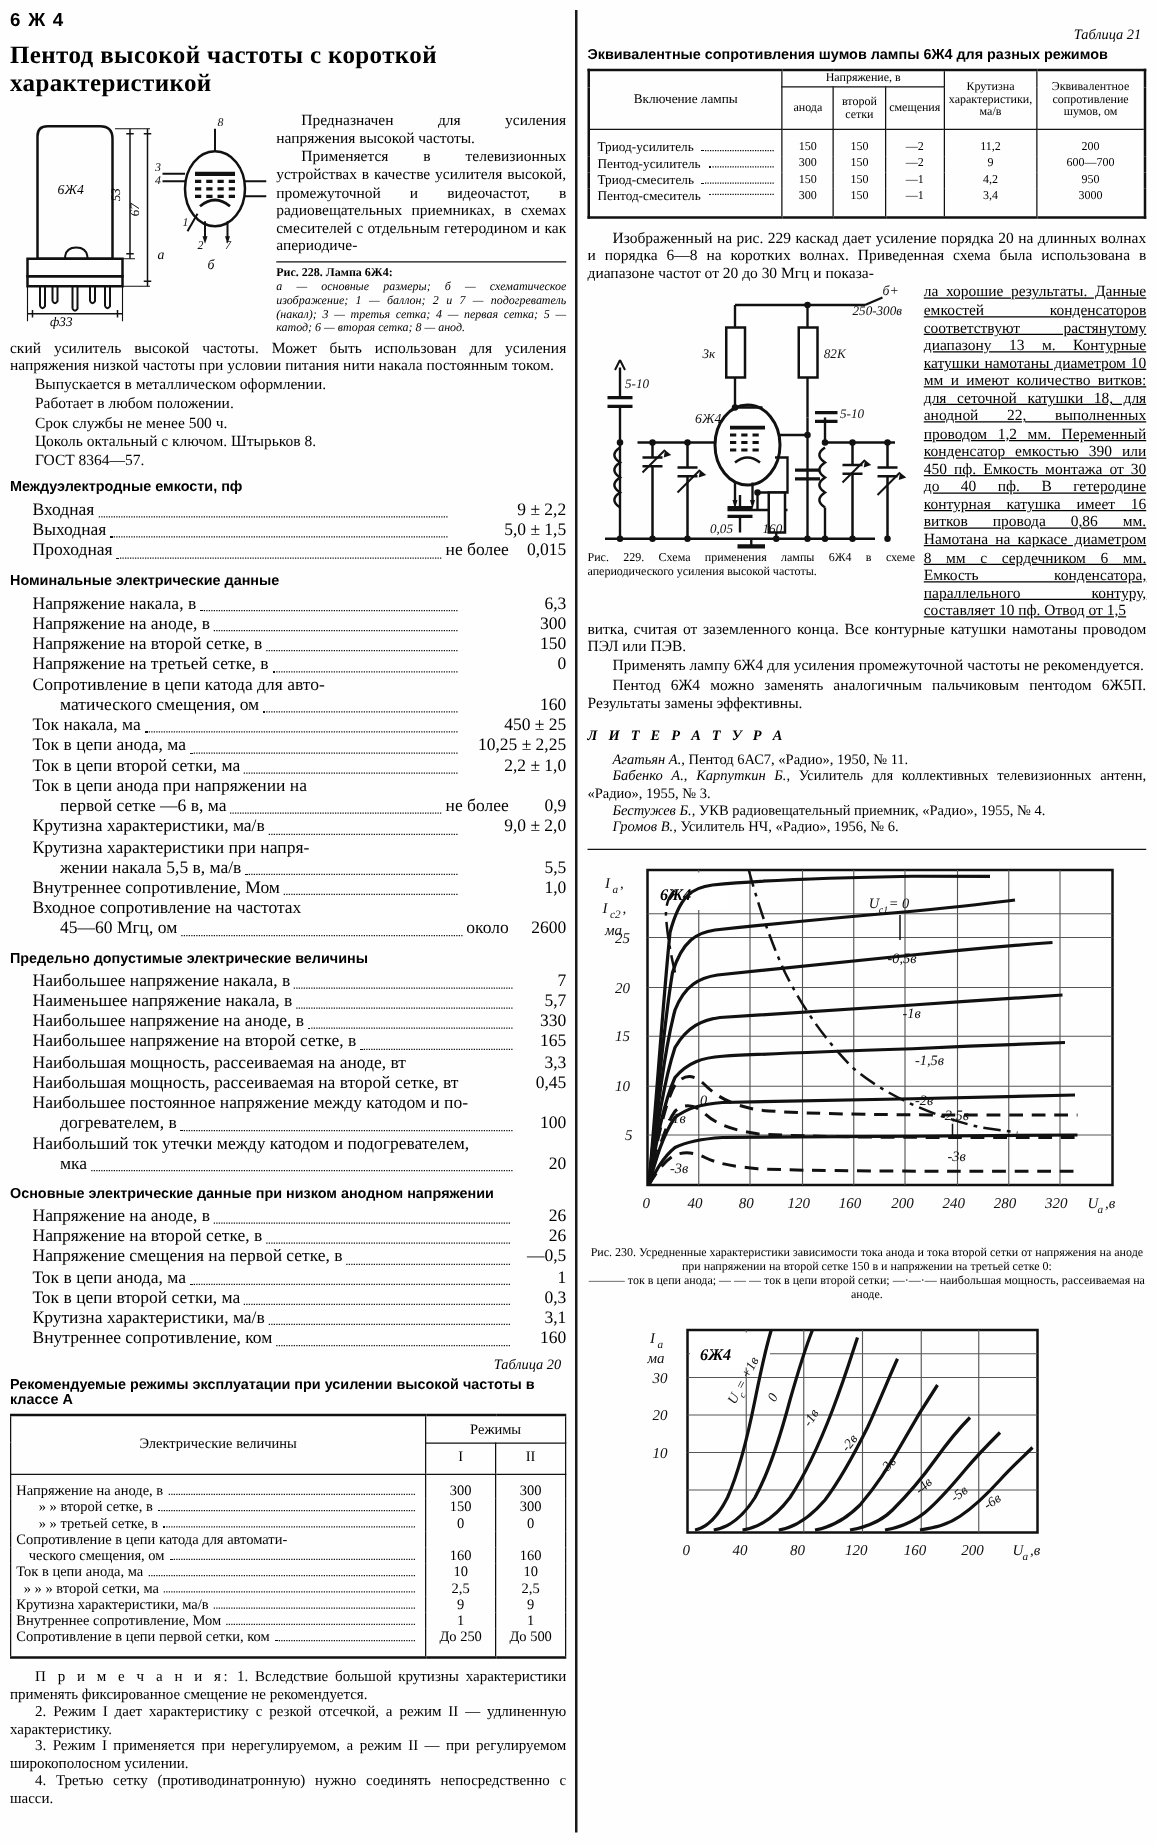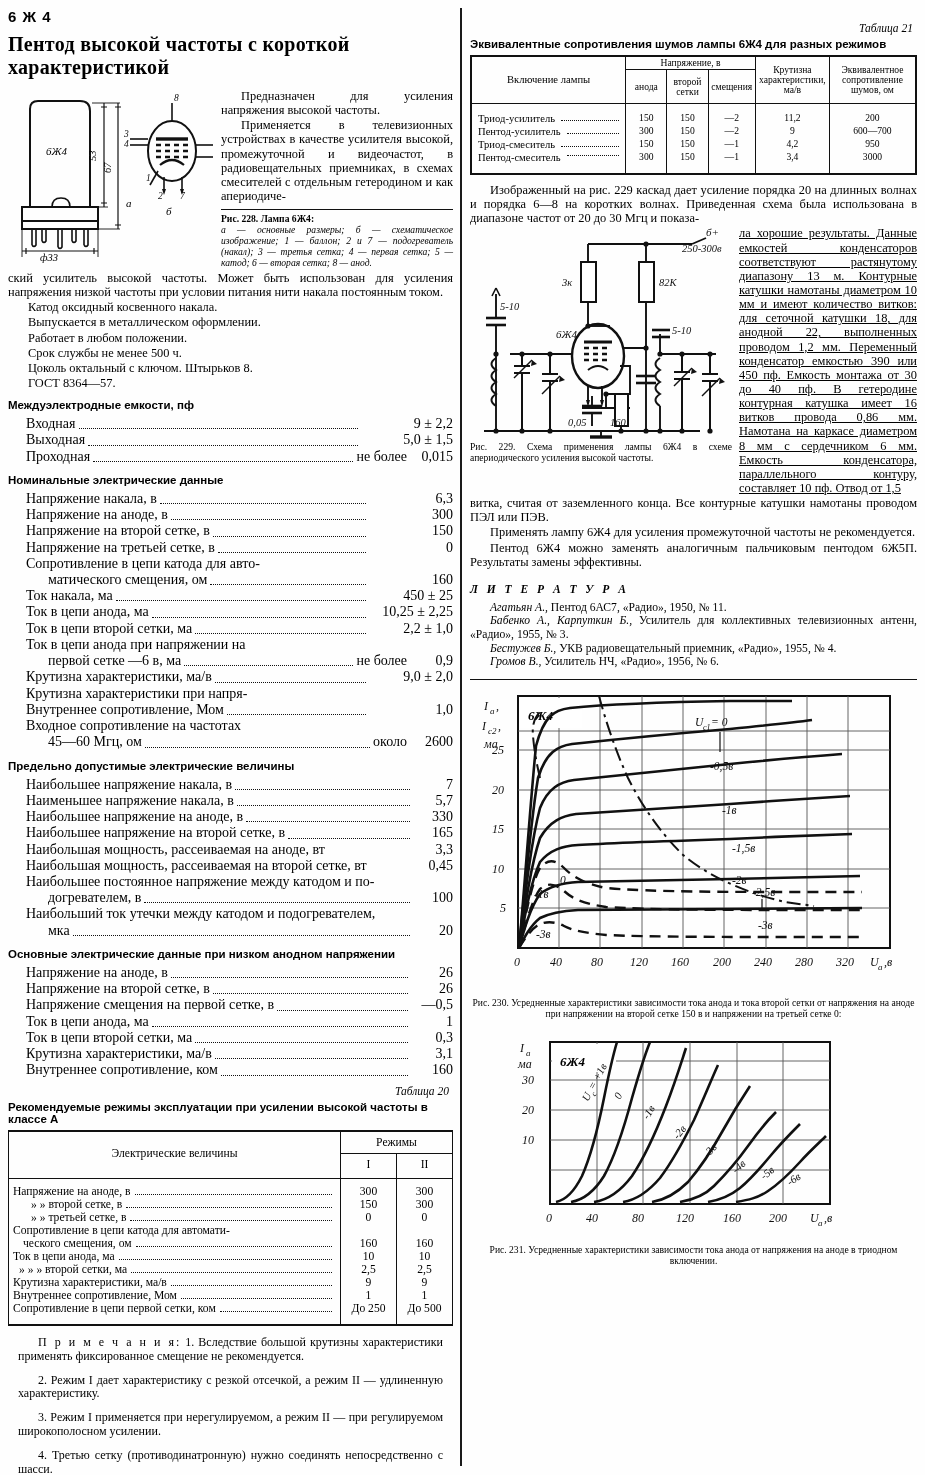--- a/index.html
+++ b/index.html
@@ -75,21 +75,21 @@
   
   .t21 { border-collapse:collapse; width:100%; font-size:9.6px; }
   .t21 td, .t21 th { border:1px solid #111; padding:1px 2px; text-align:center; line-height:1.05; }
   .t21 .thick-t { border-top:2.2px solid #111; }
   .t21 .thick-b { border-bottom:2.2px solid #111; }
   .t21 .thick-l { border-left:2.2px solid #111; }
   .t21 .thick-r { border-right:2.2px solid #111; }
   .t21 td.rowlabel { text-align:left; font-size:10.6px; padding-left:6px; white-space:nowrap; }
 
   .notes { font-size:12px; line-height:1.15; text-align:justify; margin-top:8px; }
-  .notes p { margin:10px; text-indent:20px; }
+  .notes p { margin:0; text-indent:20px; }
   .notes .sp { letter-spacing:2px; }
 
   .lit-head { font-style:italic; font-weight:bold; font-size:11.5px; letter-spacing:3px; margin:14px 0 6px 0;}
   .lit { font-size:11.6px; line-height:1.18; text-align:justify; }
   .lit p { margin:0; text-indent:20px; }
   .lit i { font-style:italic; }
   svg { display:block; }
   .clearfix::after { content:""; display:block; clear:both; }
 </style>
 </head>
@@ -192,21 +192,20 @@
           </g>
         </svg>
       </div>
     </div>
 
     <div style="clear:both; height:2px;"></div>
 
     <p class="body">ский усилитель высокой частоты. Может быть использован для усиления напряжения низкой частоты при условии питания нити накала постоянным током.</p>
 
     <div style="margin-top:1px;">
-      <p class="body ind">Катод оксидный косвенного накала.</p>
       <p class="body ind">Выпускается в металлическом оформлении.</p>
       <p class="body ind">Работает в любом положении.</p>
       <p class="body ind">Срок службы не менее 500 ч.</p>
       <p class="body ind">Цоколь октальный с ключом. Штырьков 8.</p>
       <p class="body ind">ГОСТ 8364—57.</p>
     </div>
 
     <div class="sec-head">Междуэлектродные емкости, пф</div>
     <div class="spec">
       <div class="row">
@@ -278,20 +277,25 @@
           <span class="dots"></span>
           <span class="pre">не более</span>
           <span class="val" style="width:40px">0,9</span>
         </div>
       <div class="row">
           <span class="lbl">Крутизна характеристики, ма/в</span>
           <span class="dots"></span>
           <span class="val" style="width:84px">9,0 ± 2,0</span>
         </div>
       <div style="padding-left:18px">Крутизна характеристики при напря-</div>
+      <div class="row row2">
+          <span class="lbl">жении накала 5,5 в, ма/в</span>
+          <span class="dots"></span>
+          <span class="val" style="width:84px">5,5</span>
+        </div>
       <div class="row">
           <span class="lbl">Внутреннее сопротивление, Мом</span>
           <span class="dots"></span>
           <span class="val" style="width:84px">1,0</span>
         </div>
       <div style="padding-left:18px">Входное сопротивление на частотах</div>
       <div class="row row2">
           <span class="lbl">45—60 Мгц, ом</span>
           <span class="dots"></span>
           <span class="pre">около</span>
@@ -828,20 +832,21 @@
           <text x="243" y="280">200</text>
           <text x="284" y="280">240</text>
           <text x="325" y="280">280</text>
           <text x="366" y="280">320</text>
           <text x="400" y="280">U</text>
           <text x="408" y="284" font-size="9">а</text>
           <text x="414" y="280">,в</text>
         </g>
       </svg>
       <div class="fig-cap" style="text-align:center; margin-top:2px">Рис. 230. Усредненные характеристики зависимости тока анода и тока второй сетки от напряжения на аноде при напряжении на второй сетке 150 в и напряжении на третьей сетке 0:</div>
+      <div class="fig-cap" style="text-align:center;">——— ток в цепи анода;  — — — ток в цепи второй сетки; —·—·— наибольшая мощность, рассеиваемая на аноде.</div>
     </div>
 
     <div style="margin-top:8px">
       <svg width="440" height="215" viewBox="0 0 440 215">
         <rect x="80" y="14" width="280" height="162" fill="none" stroke="#111" stroke-width="2"></rect>
         <g stroke="#555" stroke-width="0.9">
           <line x1="127" y1="14" x2="127" y2="176"></line>
           <line x1="173" y1="14" x2="173" y2="176"></line>
           <line x1="220" y1="14" x2="220" y2="176"></line>
           <line x1="267" y1="14" x2="267" y2="176"></line>
@@ -904,17 +909,16 @@
           <text x="116" y="194">40</text>
           <text x="162" y="194">80</text>
           <text x="206" y="194">120</text>
           <text x="253" y="194">160</text>
           <text x="299" y="194">200</text>
           <text x="340" y="194">U</text>
           <text x="348" y="198" font-size="9">а</text>
           <text x="354" y="194">,в</text>
         </g>
       </svg>
-      <div class="fig-cap" style="text-align:center; margin-top:2px">Рис. 231. Усредненные характеристики зависимости тока анода от напряжения на аноде в триодном включении.</div>
     </div>
 
   </div>
 </div>
 
 </body></html>

